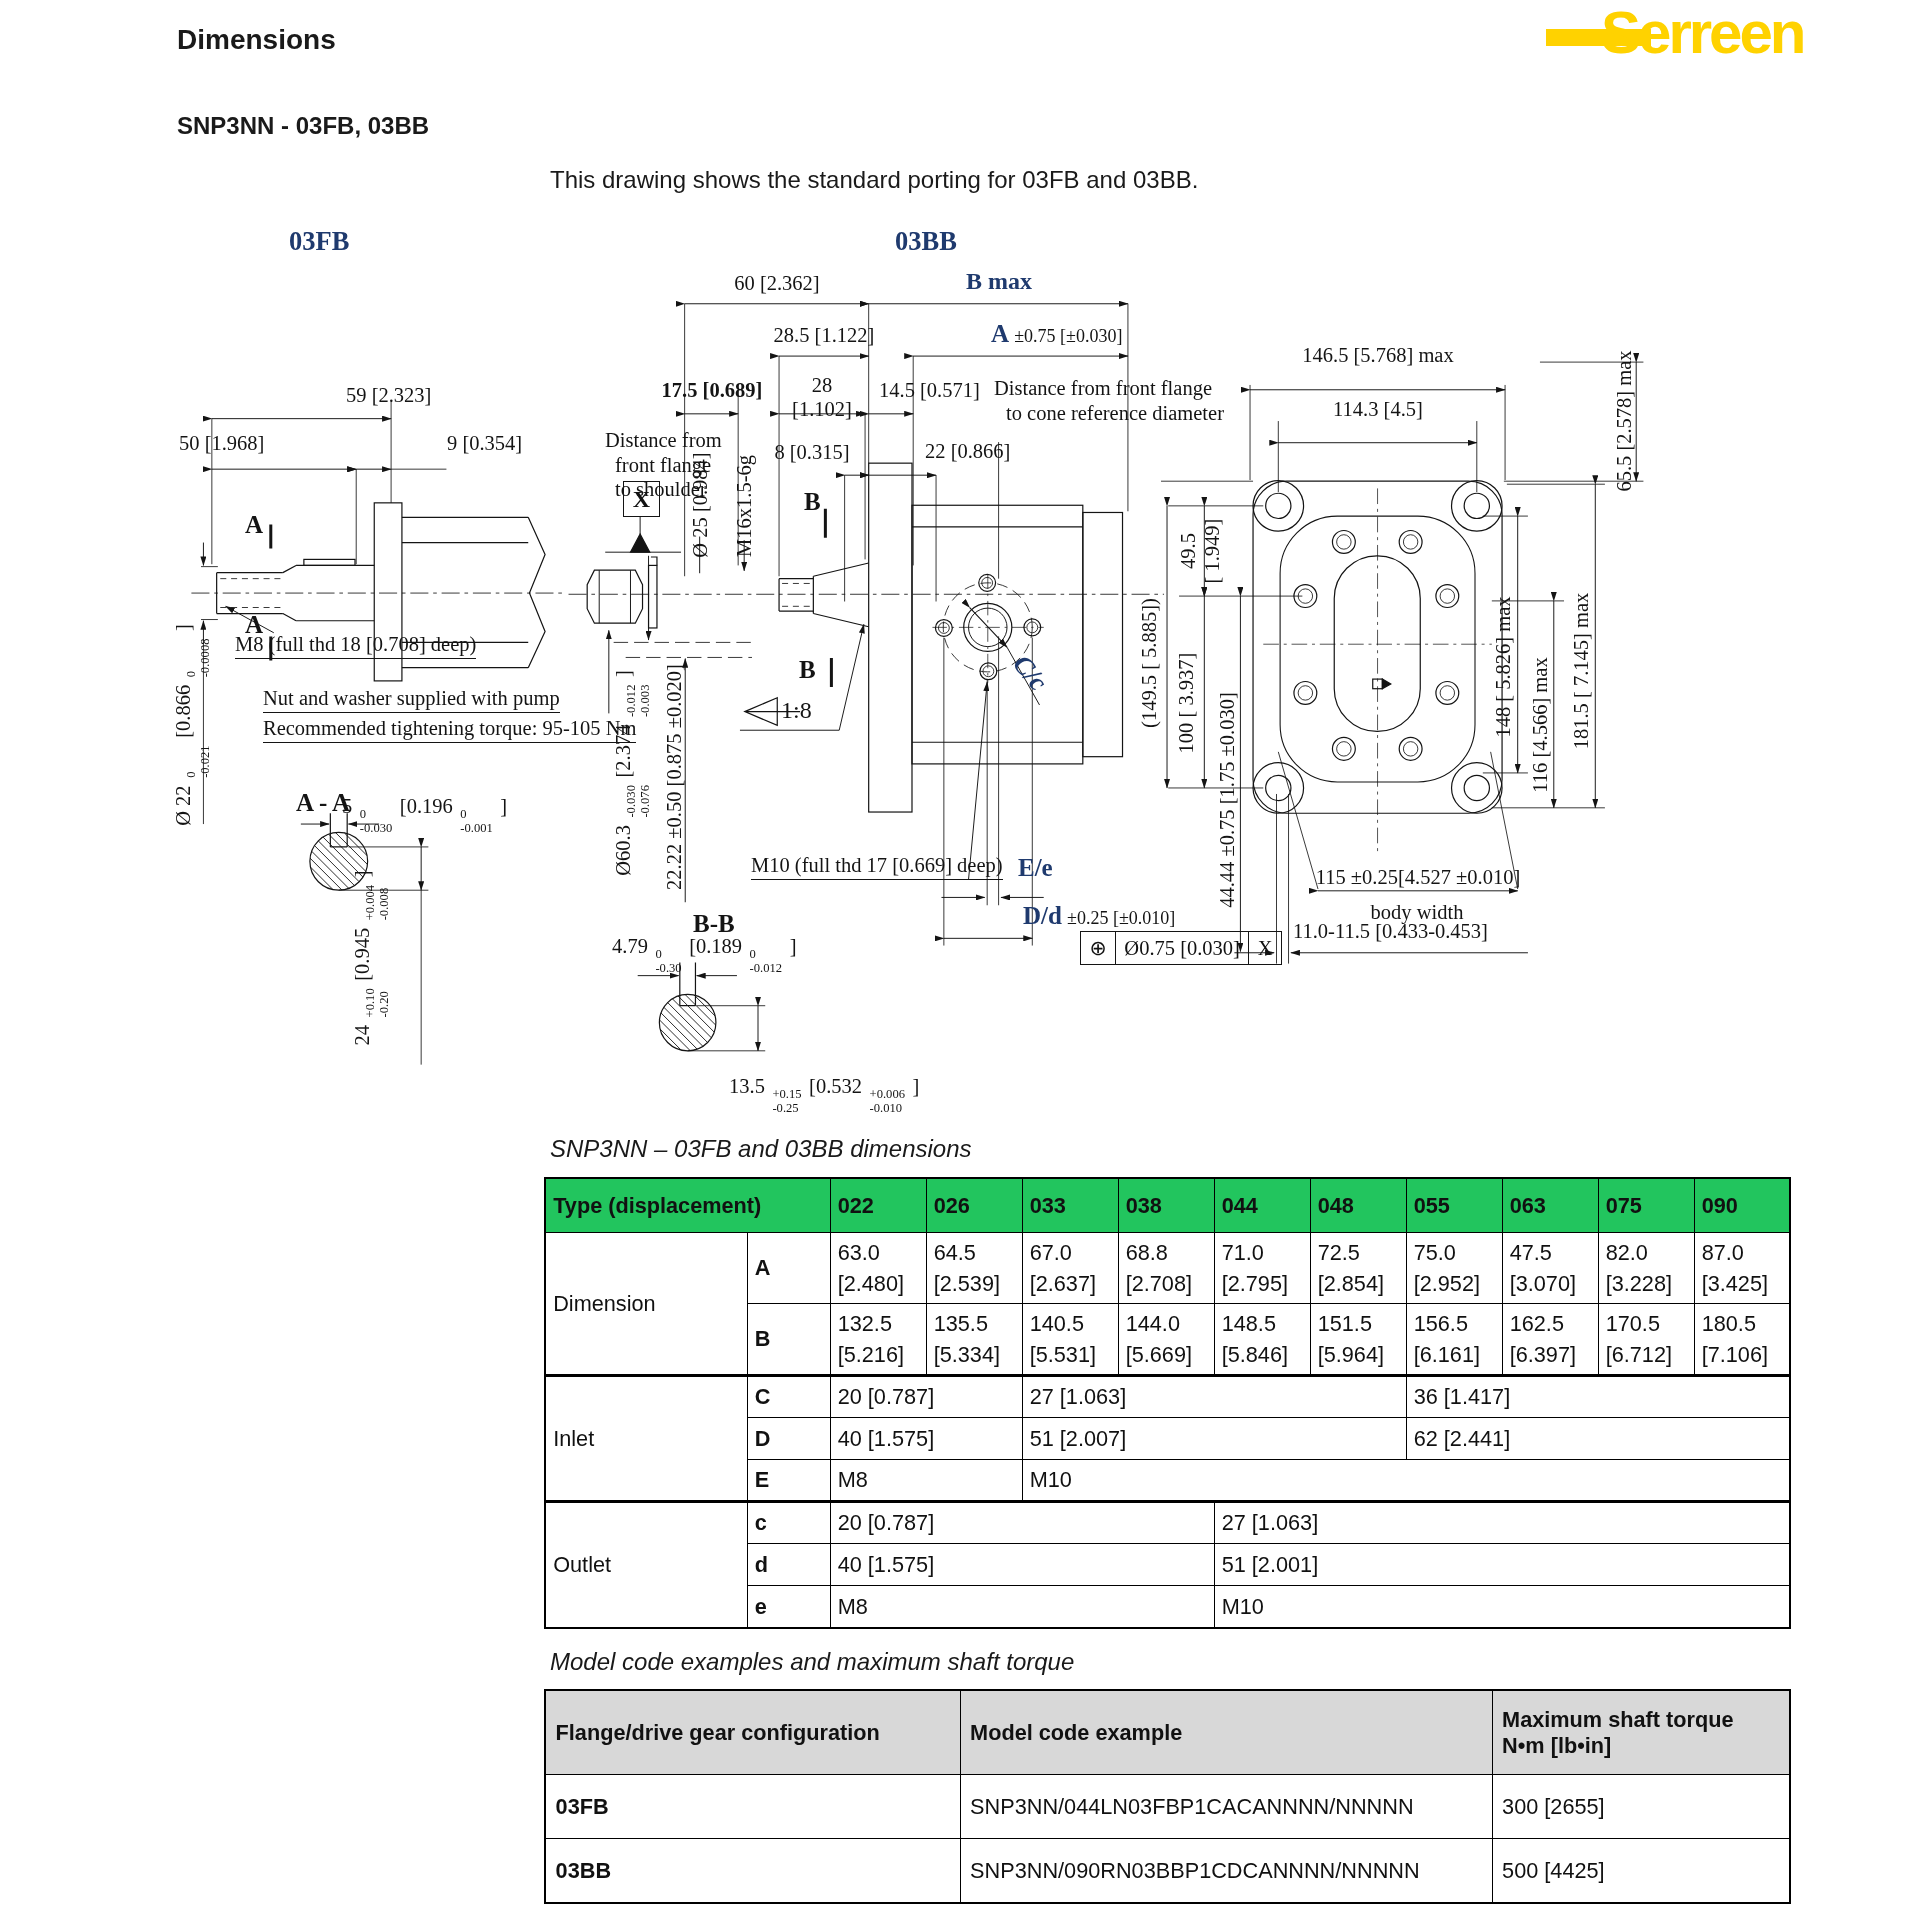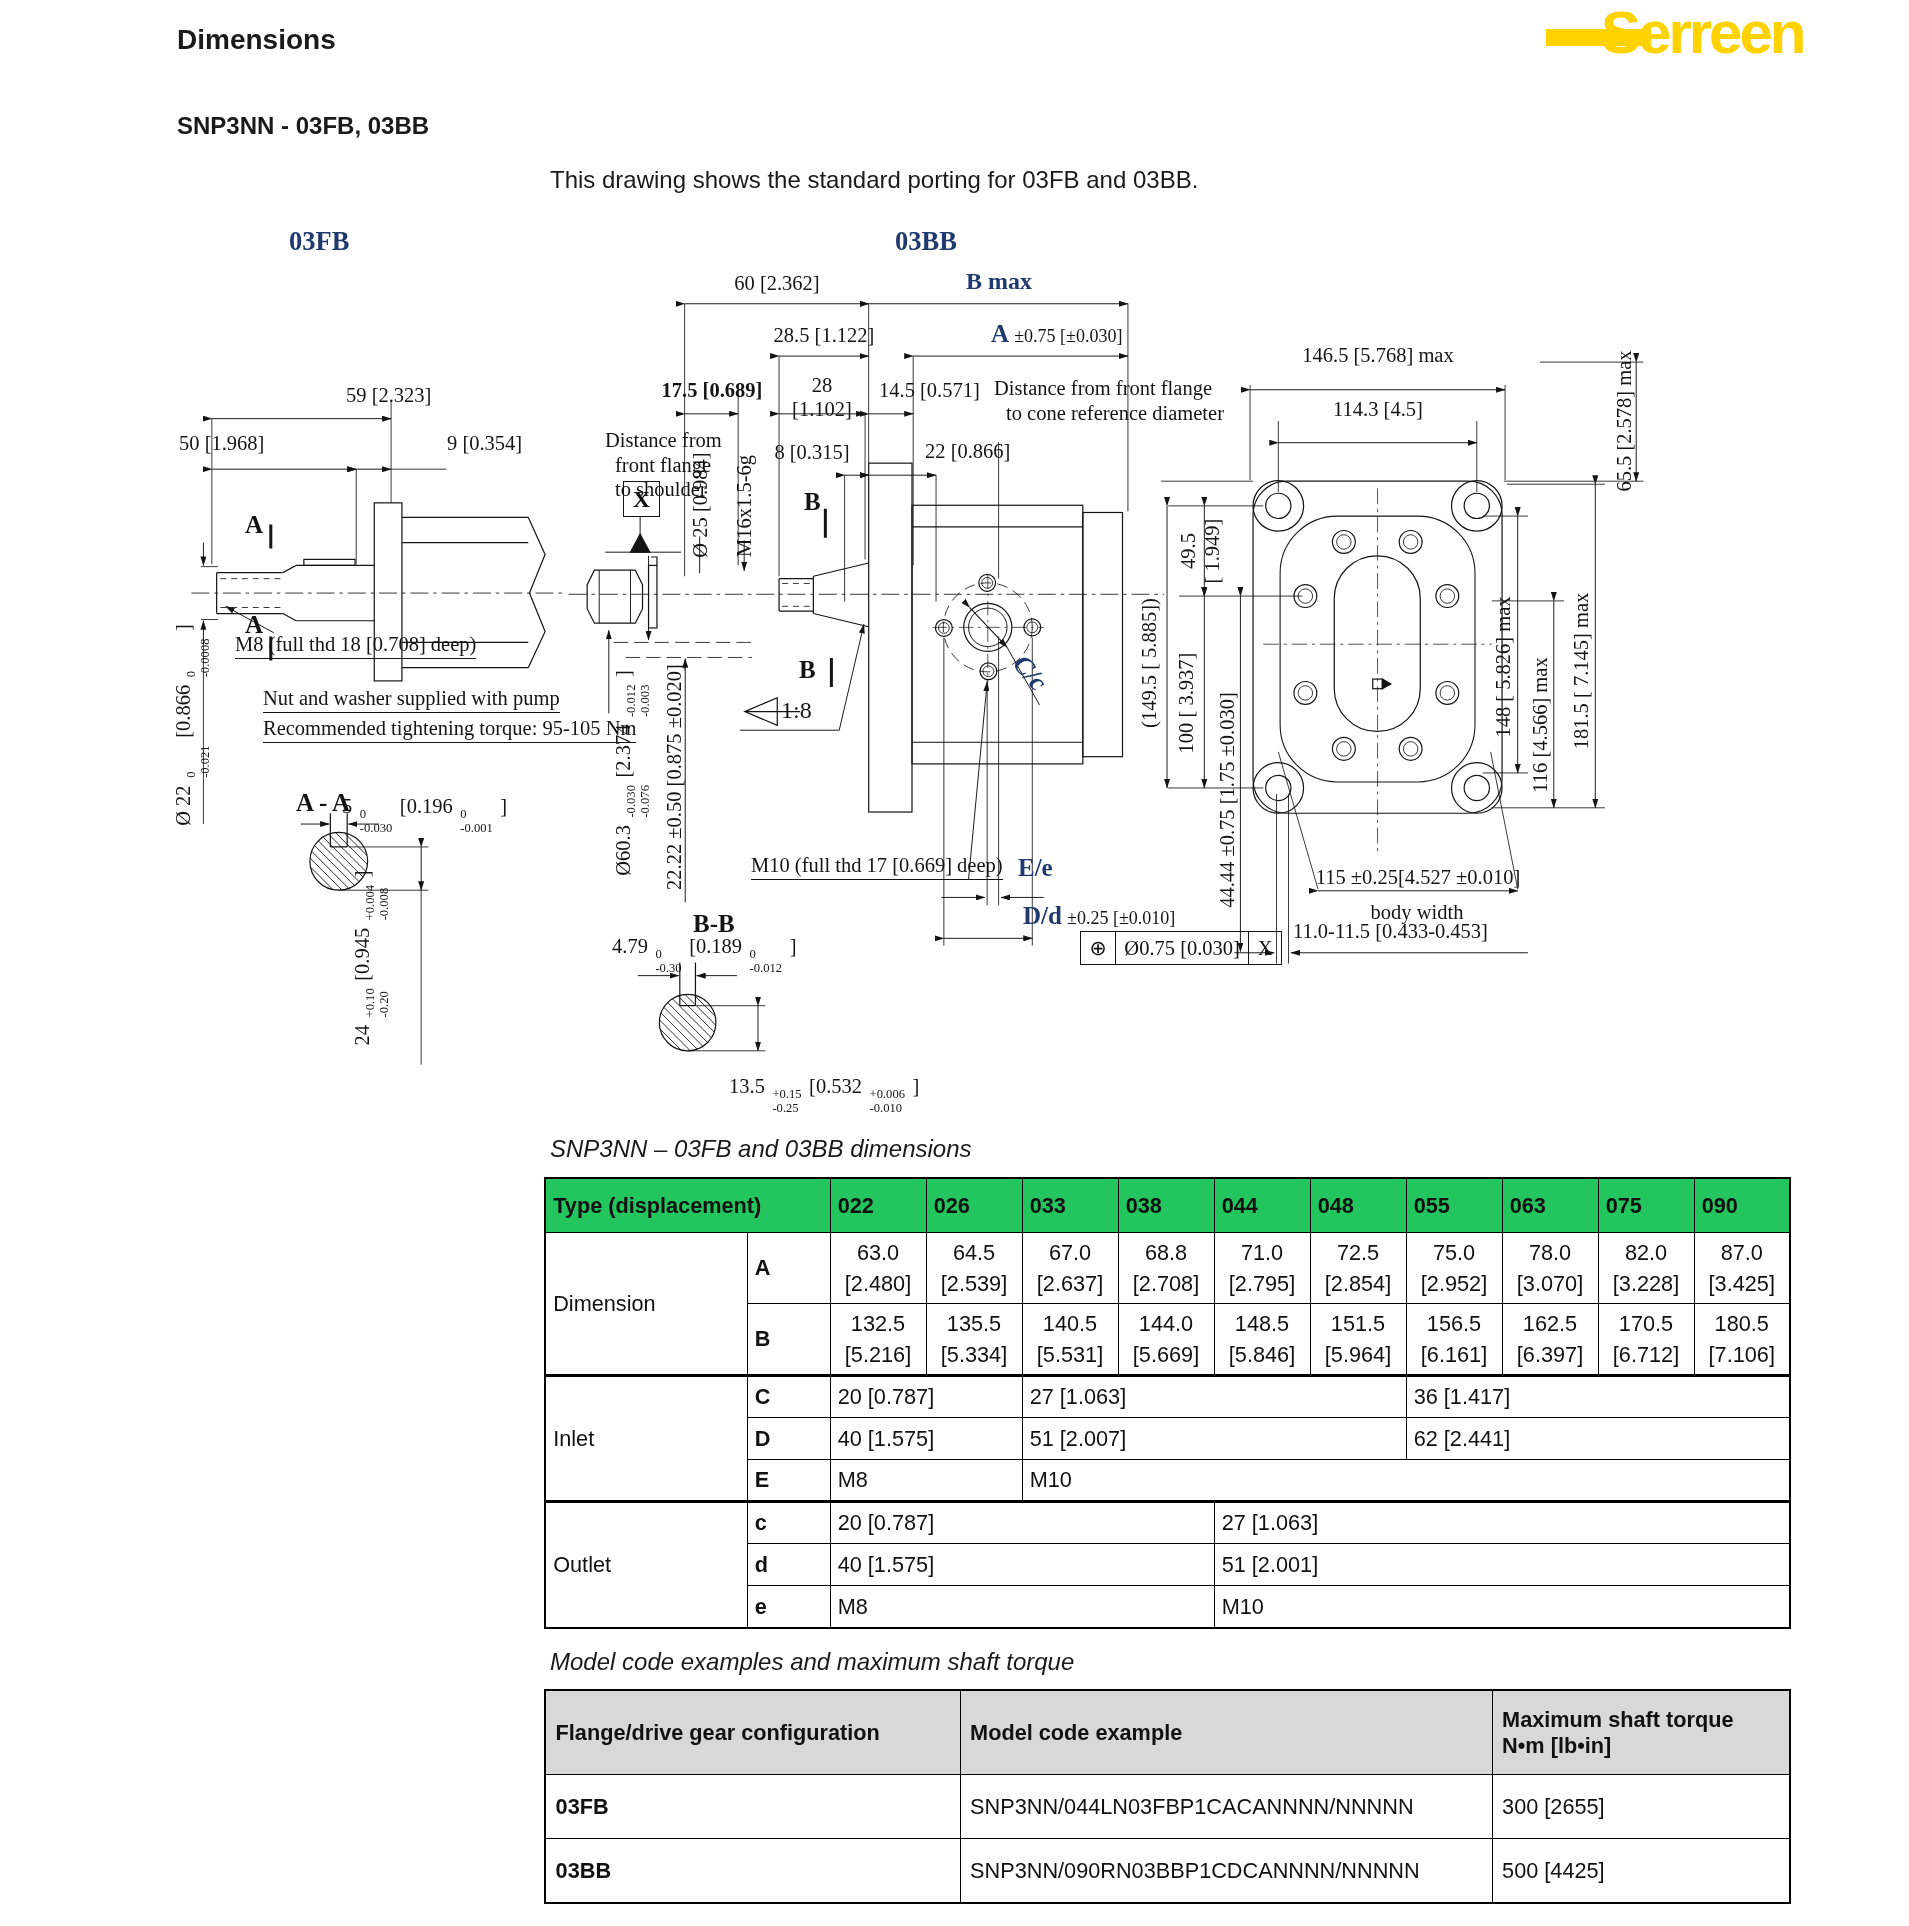--- a/index.html
+++ b/index.html
@@ -36,21 +36,21 @@
   
   .tbl-title{position:absolute;font-size:24px;font-style:italic;color:#1a1a1a;}
   table{border-collapse:collapse;table-layout:fixed;}
   .dimtbl{position:absolute;left:544px;top:1177px;width:1245px;font-size:21.7px;}
   .dimtbl th,.dimtbl td{border:1.2px solid #000;padding:3.6px 7.2px;text-align:left;vertical-align:middle;
                         overflow:hidden;}
   .dimtbl th{background:#22c55e;font-weight:bold;height:46px;}
   .dimtbl .letter{font-weight:bold;}
   .grp td{border-top:3px solid #000;}
   .outer{border:2.4px solid #000;}
-  .two div{line-height:1.45;text-align:center;}
+  .two div{line-height:1.45;}
   .torquetbl{position:absolute;left:544px;top:1689px;width:1245px;font-size:21.7px;}
   .torquetbl th,.torquetbl td{border:1.2px solid #000;padding:6px 9.6px;text-align:left;vertical-align:middle;}
   .torquetbl th{background:#d8d8d8;font-weight:bold;height:71px;vertical-align:middle;}
   .torquetbl td{height:51px;}
   .bold{font-weight:bold;}
   svg{position:absolute;left:0;top:0;}
 </style>
 </head>
 <body>
 
@@ -452,21 +452,21 @@
           </td>
       <td class="two">
             <div>72.5</div>
             <div>[2.854]</div>
           </td>
       <td class="two">
             <div>75.0</div>
             <div>[2.952]</div>
           </td>
       <td class="two">
-            <div>78.0</div>
+            <div>47.5</div>
             <div>[3.070]</div>
           </td>
       <td class="two">
             <div>82.0</div>
             <div>[3.228]</div>
           </td>
       <td class="two">
             <div>87.0</div>
             <div>[3.425]</div>
           </td>

